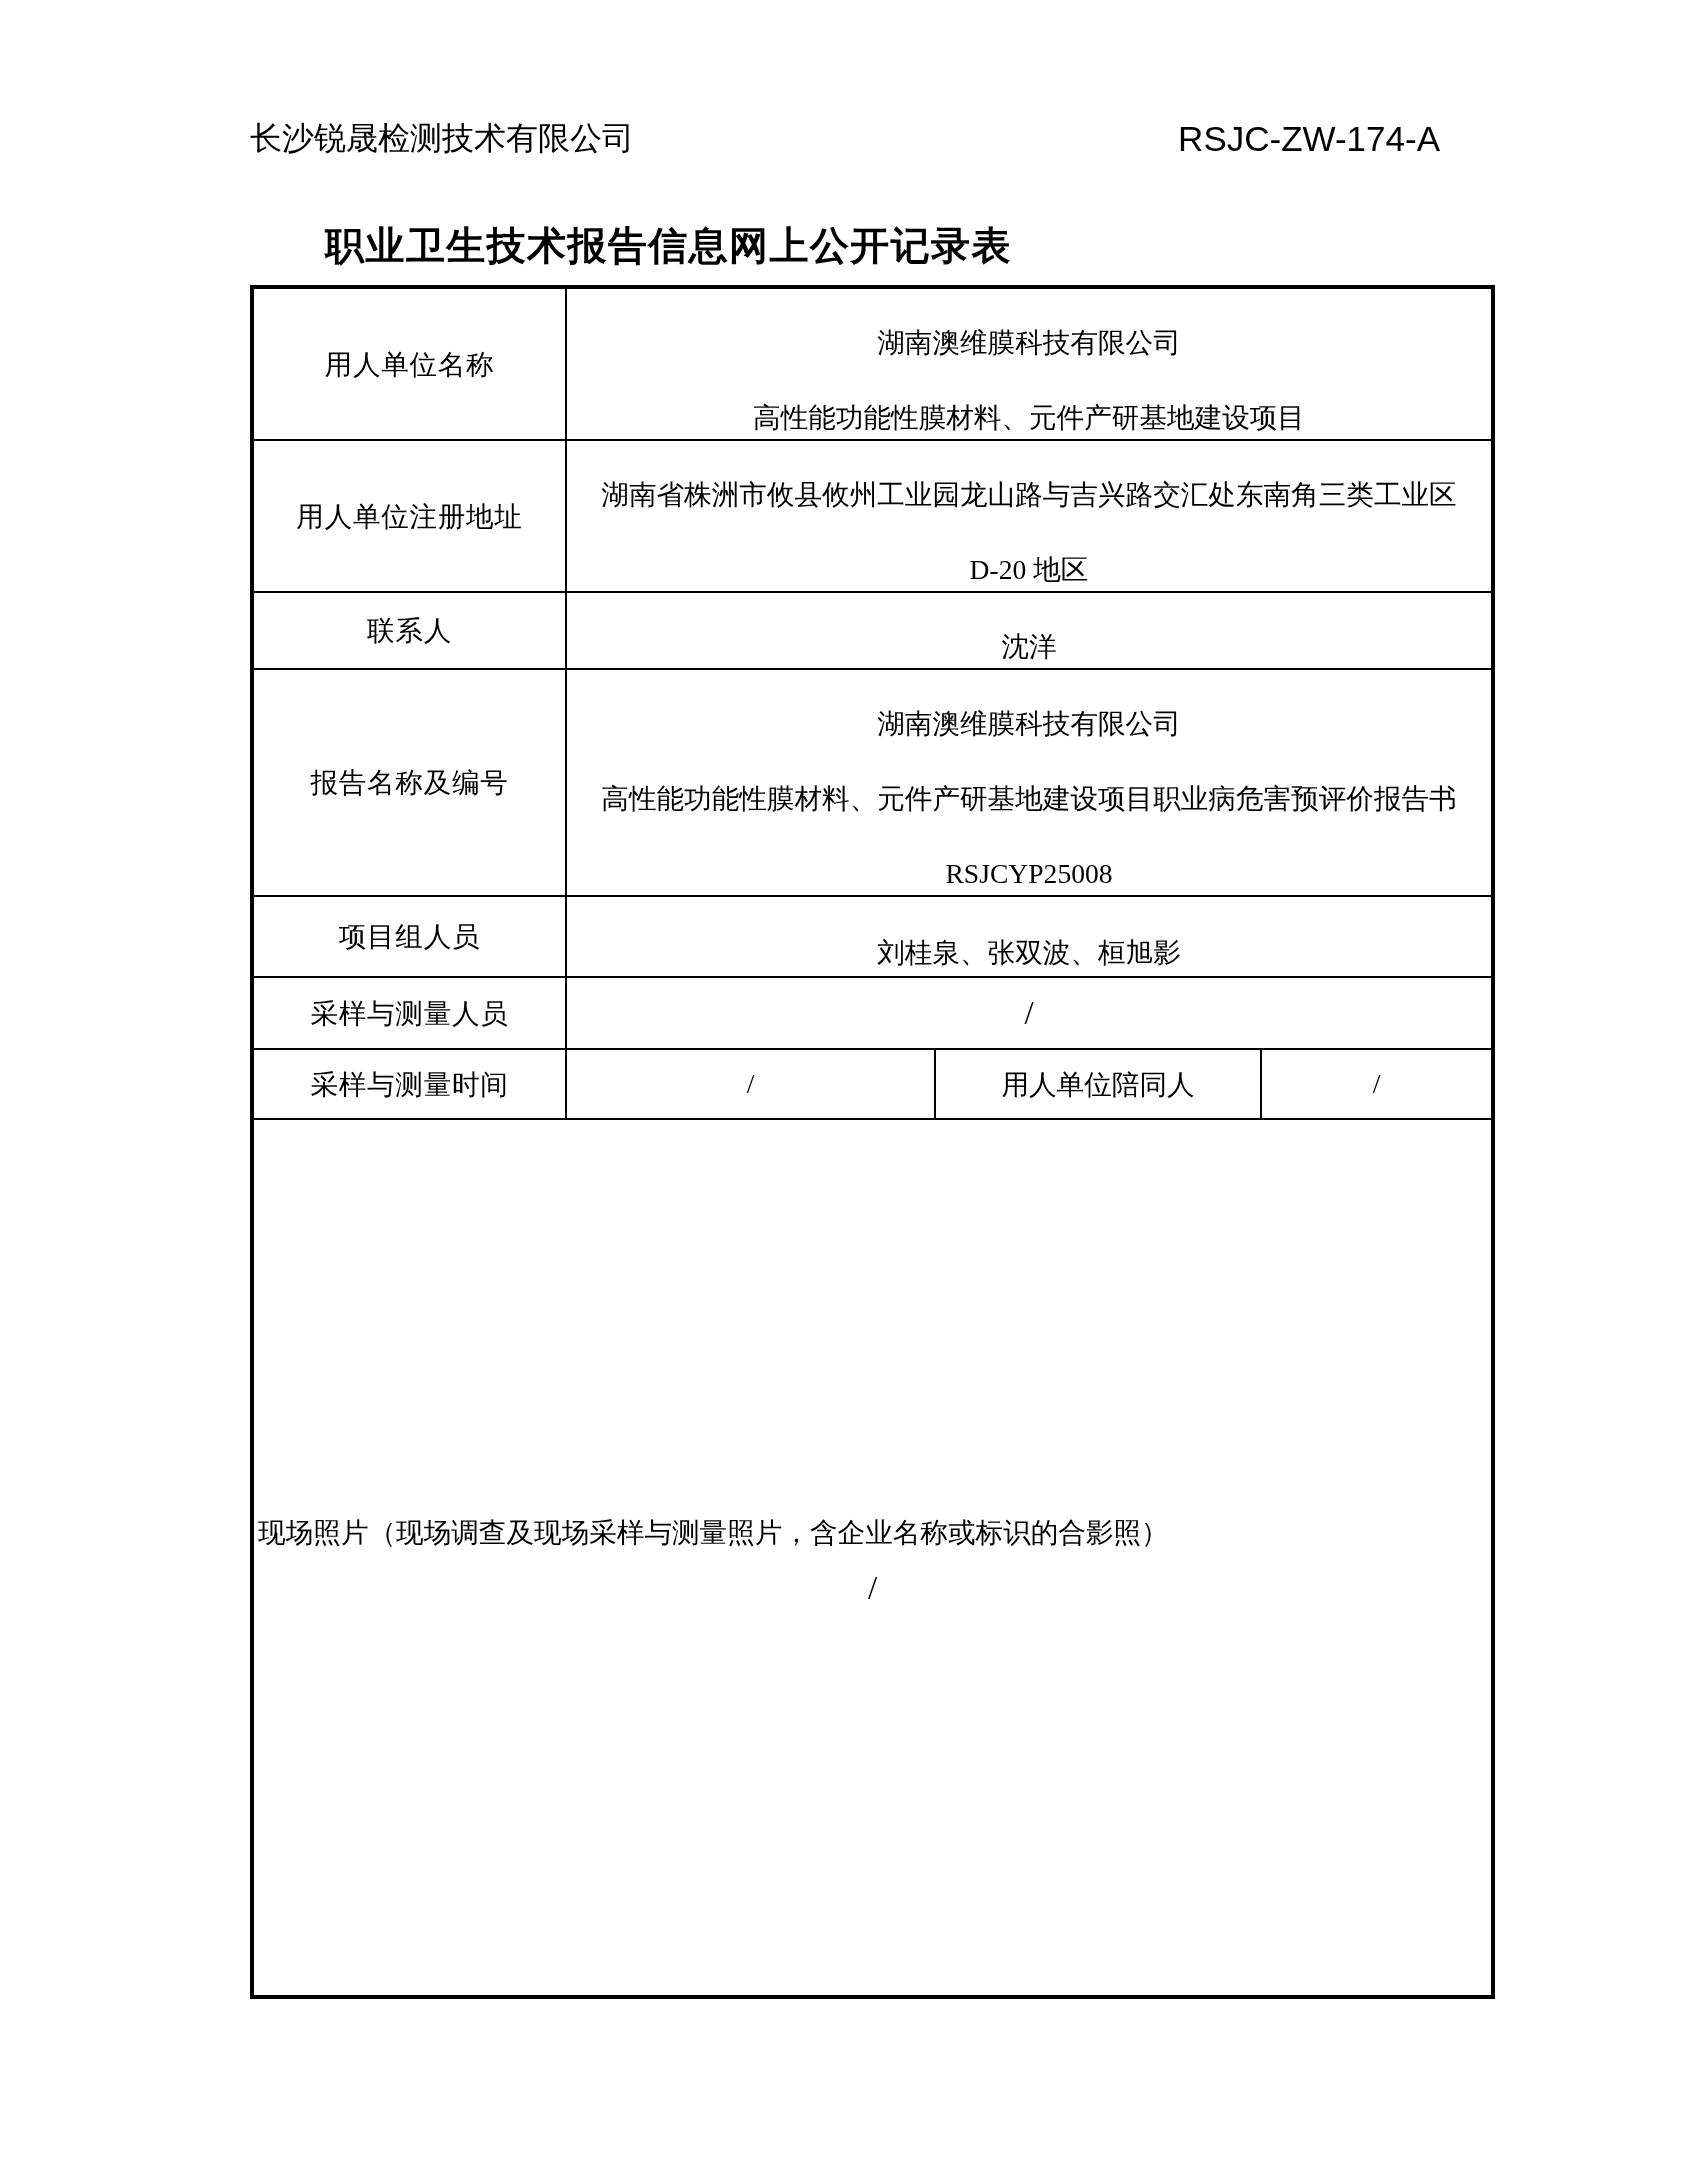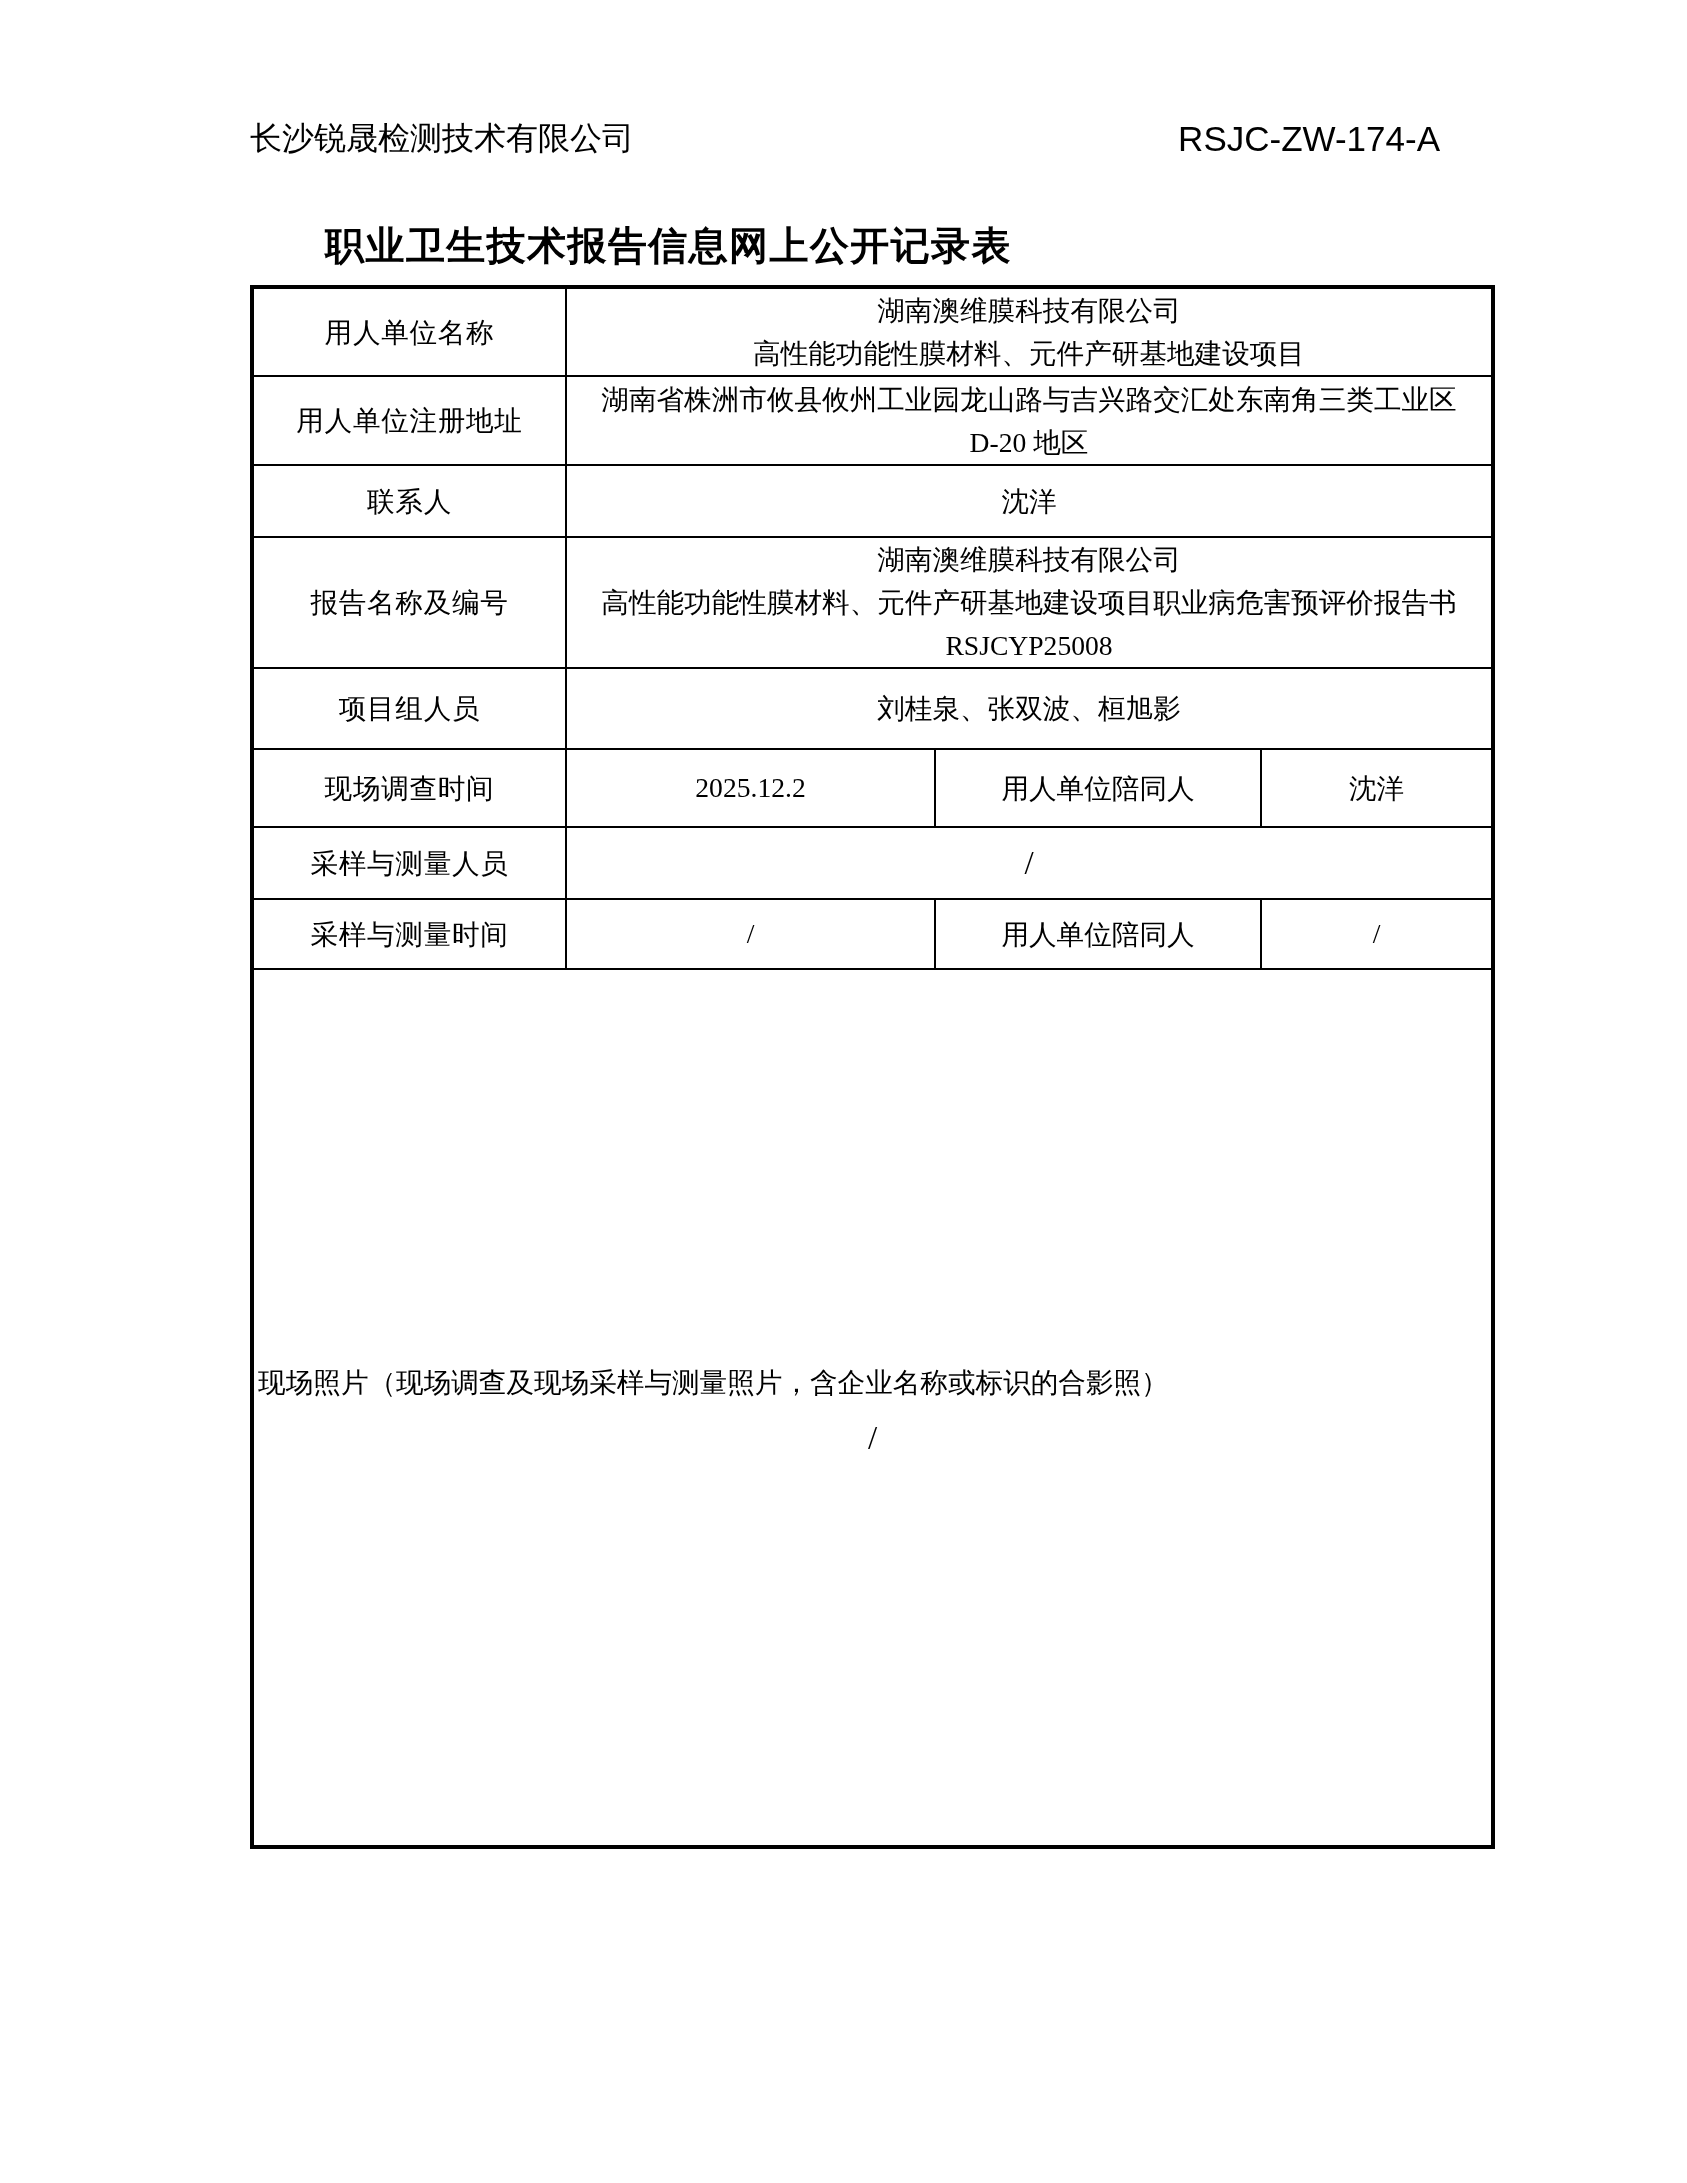--- a/index.html
+++ b/index.html
@@ -58,20 +58,21 @@
     vertical-align: middle;
     text-align: center;
     padding: 0;
     overflow: hidden;
   }
   td.label-cell {
     letter-spacing: 0.7px;
   }
   .vline {
     line-height: 43px;
+    margin-top: 32px;
   }
   tr.r1 td { height: 83px; }
   tr.r2 td { height: 87px; }
   tr.r3 td { height: 70px; }
   tr.r4 td { height: 125px; }
   tr.r5 td { height: 79px; text-align: center; }
   tr.r6 td { height: 78px; }
   tr.r7 td { height: 76px; }
   tr.r8 td { height: 70px; }
   tr.r9 td { height: 68px; }
@@ -145,26 +146,20 @@
   </tr>
 
   <tr class="r5">
     <td class="label-cell">项目组人员</td>
     <td colspan="3">
       <div class="vline">刘桂泉、张双波、桓旭影</div>
     </td>
   </tr>
 
 
-  <tr class="r7">
-    <td class="label-cell">现场调查时间</td>
-    <td>2025.12.2</td>
-    <td>用人单位陪同人</td>
-    <td>沈洋</td>
-  </tr>
 
   <tr class="r8">
     <td class="label-cell">采样与测量人员</td>
     <td colspan="3">
       <div class="slash">/</div>
     </td>
   </tr>
 
   <tr class="r9">
     <td class="label-cell">采样与测量时间</td>

